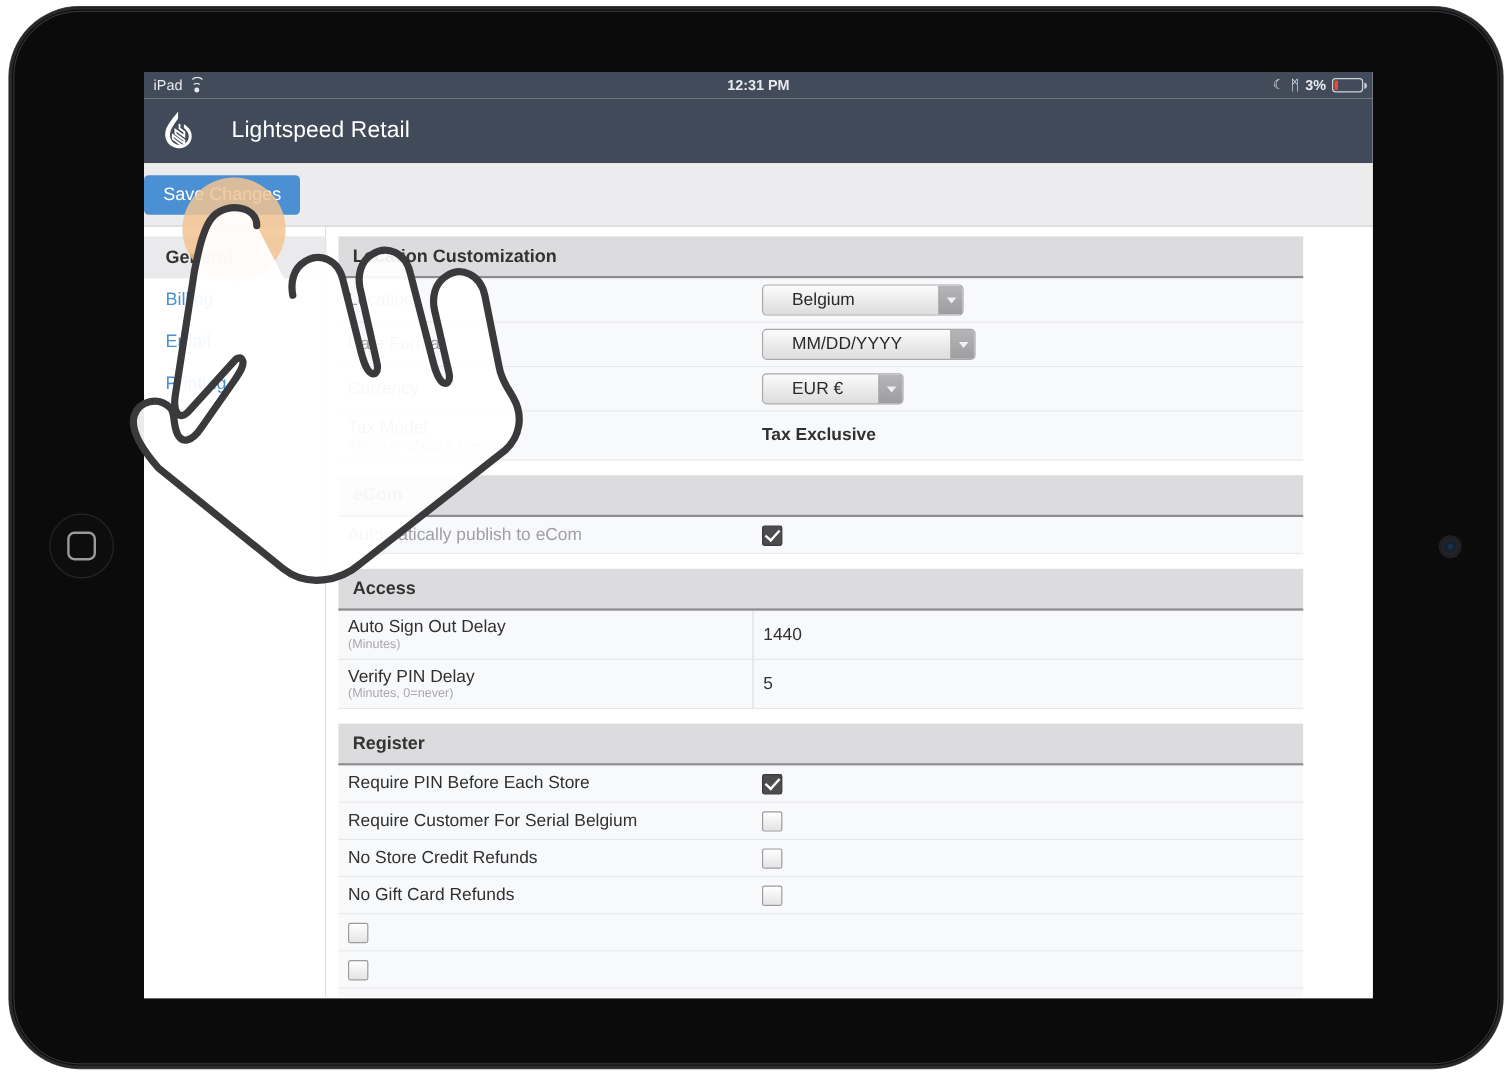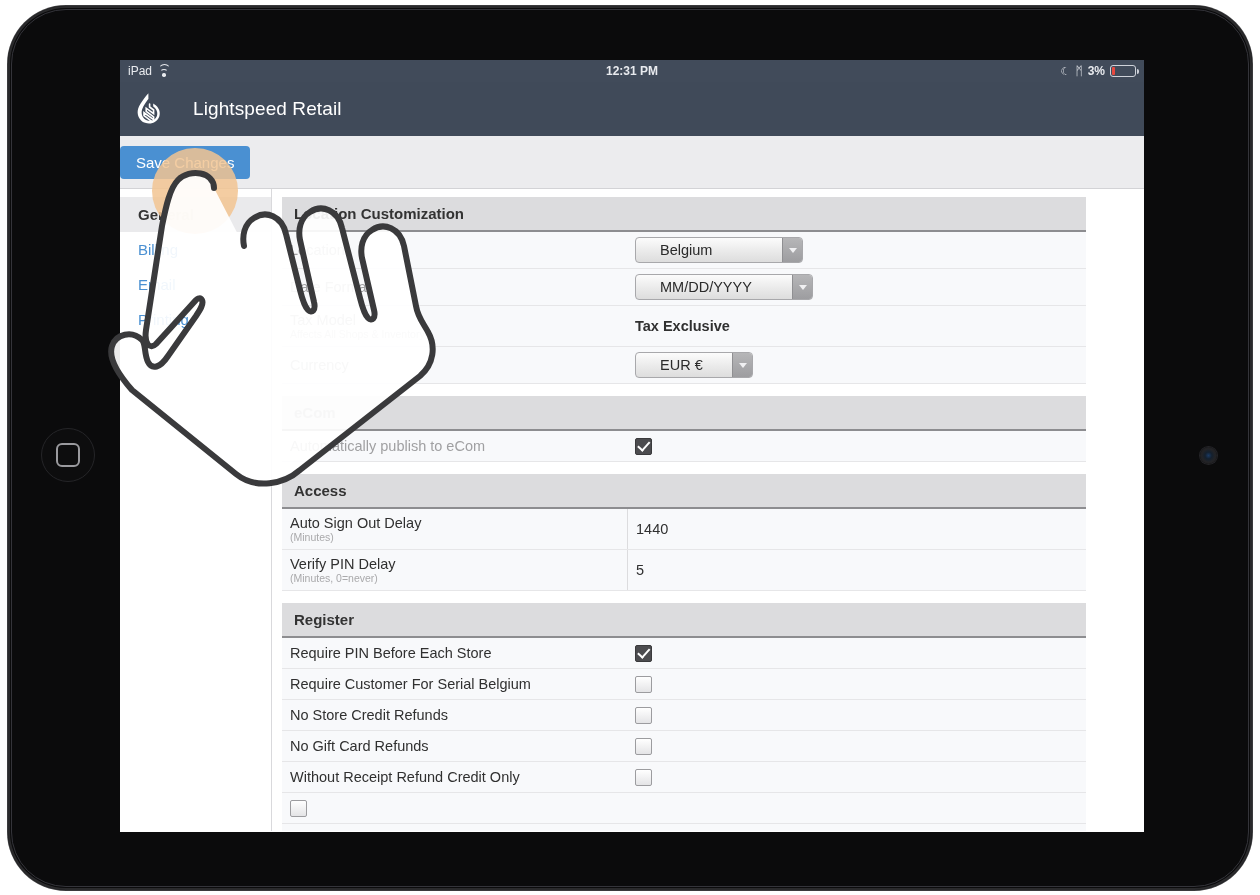--- a/index.html
+++ b/index.html
@@ -333,38 +333,38 @@
           </div>
           <div class="field">
             <div class="nsel w-md">
               <span class="val">MM/DD/YYYY</span>
               <span class="arw"></span>
             </div>
           </div>
         </div>
         <div class="row">
           <div class="label muted">
-            <span>Tax Model</span>
-            <span class="sub">Affects All Shops &amp; Inventory</span>
-          </div>
-          <div class="field bold">
-            <span>Tax Exclusive</span>
-          </div>
-        </div>
-        <div class="row">
-          <div class="label muted">
             <span>Currency</span>
           </div>
           <div class="field">
             <div class="nsel w-sm">
               <span class="val">EUR €</span>
               <span class="arw"></span>
             </div>
           </div>
         </div>
+        <div class="row">
+          <div class="label muted">
+            <span>Tax Model</span>
+            <span class="sub">Affects All Shops &amp; Inventory</span>
+          </div>
+          <div class="field bold">
+            <span>Tax Exclusive</span>
+          </div>
+        </div>
         <div class="gap"></div>
         <div class="sec-header muted">eCom</div>
         <div class="row">
           <div class="label muted">
             <span>Automatically publish to eCom</span>
           </div>
           <div class="field">
             <span class="cbx on"></span>
           </div>
         </div>
@@ -416,23 +416,20 @@
         </div>
         <div class="row">
           <div class="label">
             <span>No Gift Card Refunds</span>
           </div>
           <div class="field">
             <span class="cbx"></span>
           </div>
         </div>
         <div class="row">
-          <div class="label">
-            <span>Without Receipt Refund Credit Only</span>
-          </div>
           <div class="field">
             <span class="cbx"></span>
           </div>
         </div>
         <div class="row">
           <div class="field">
             <span class="cbx"></span>
           </div>
         </div>
         <div class="row">

